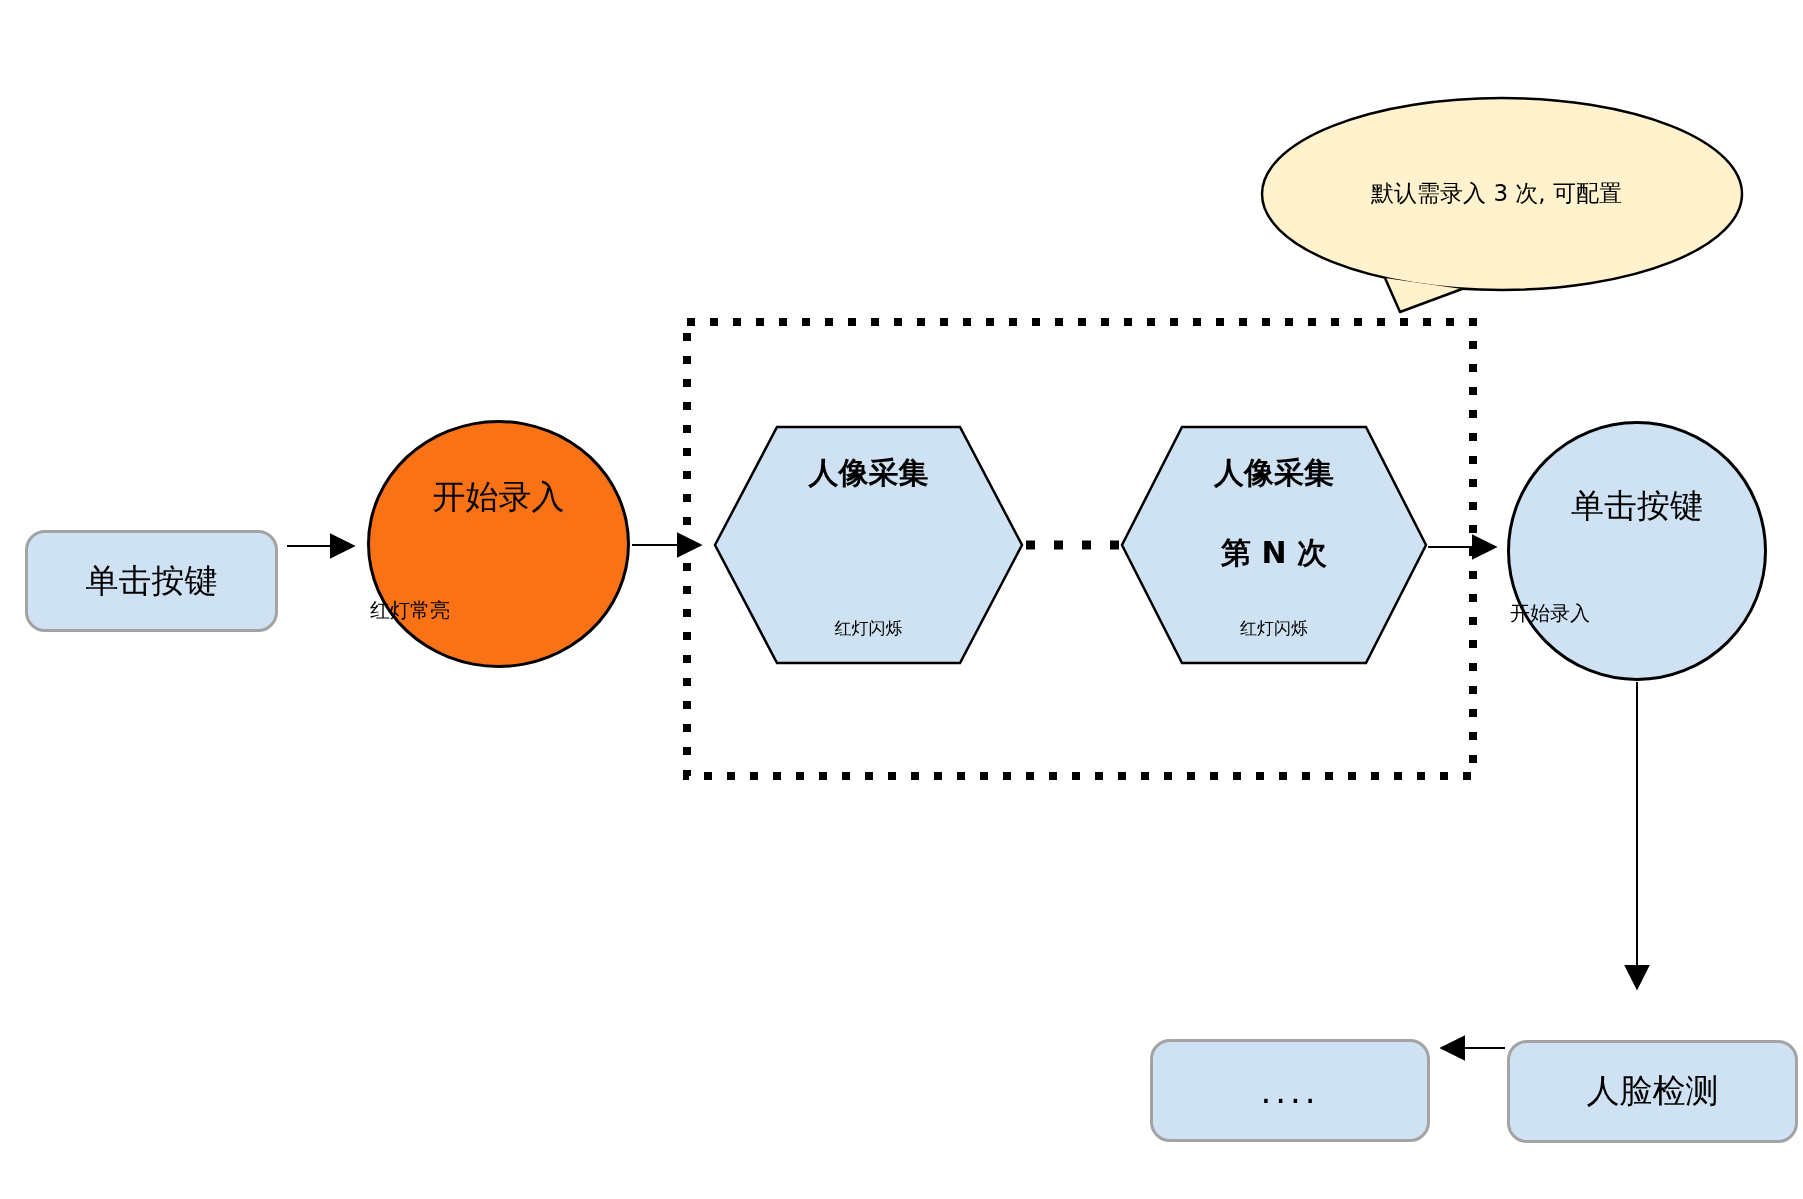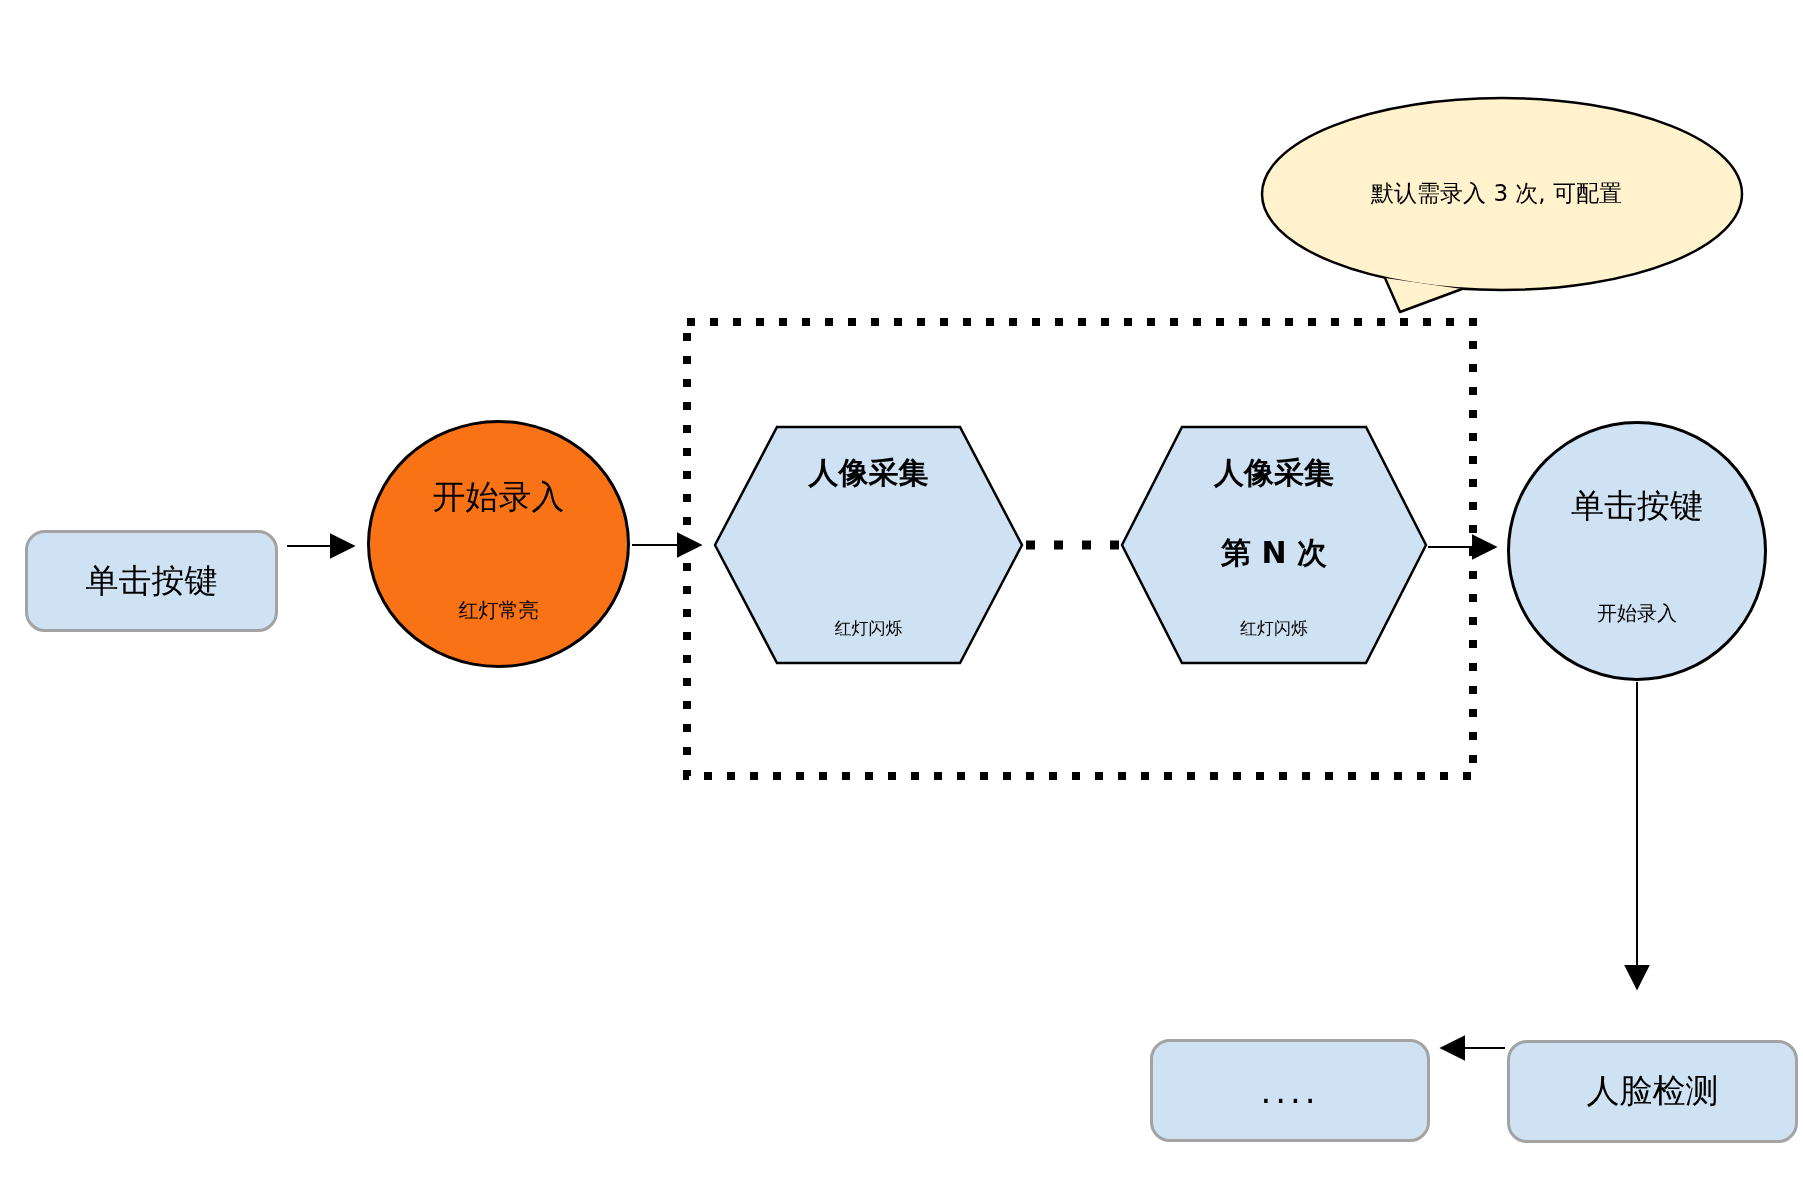--- a/index.html
+++ b/index.html
@@ -24,21 +24,21 @@
     border:3px solid #000;
     border-radius:50%;
     z-index:2;
   }
   .node-title{
     position:absolute;left:0;width:100%;
     text-align:center;font-size:33px;line-height:36px;font-weight:400;
   }
   .node-sub{
     position:absolute;left:0;width:100%;
-    text-align:center;font-size:20px;line-height:24px;
+    font-size:20px;line-height:24px;
   }
   .hex-text-wrap{z-index:2;}
   .hex-line{
     position:absolute;left:0;width:100%;
     text-align:center;font-size:30px;line-height:32px;font-weight:bold;
   }
   .hex-sub{
     position:absolute;left:0;width:100%;
     text-align:center;font-size:17px;line-height:24px;
   }

